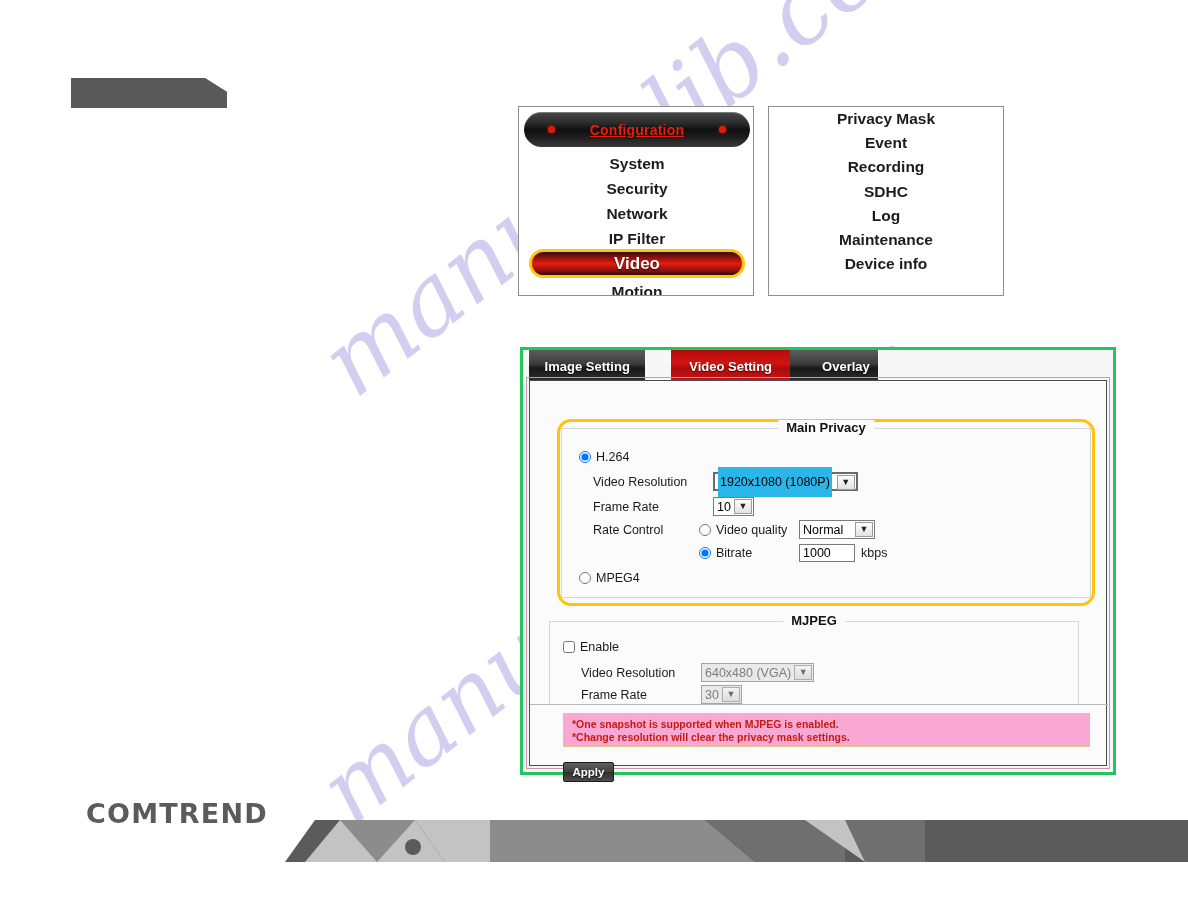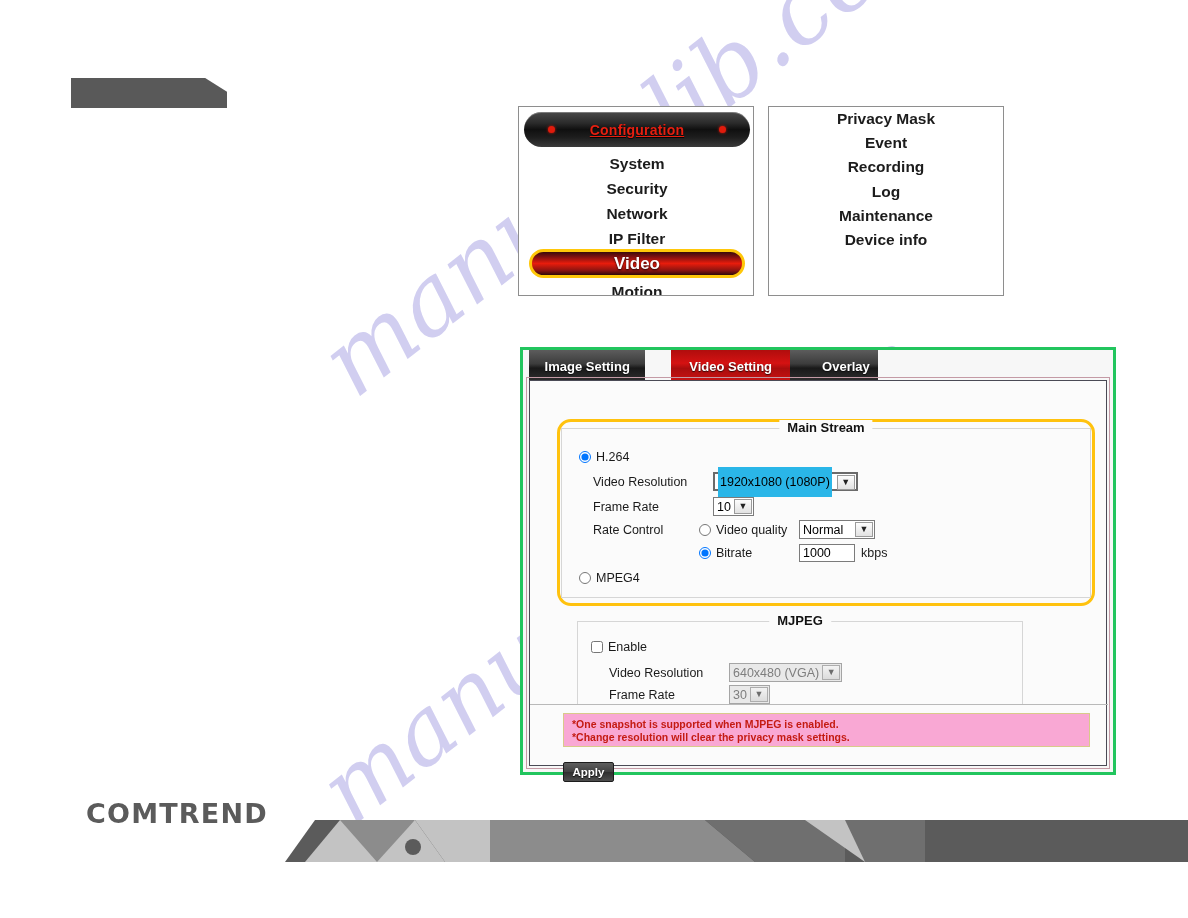--- a/index.html
+++ b/index.html
@@ -199,22 +199,22 @@
     padding: 0 8px;
     font-size: 13px;
     font-weight: bold;
     color: #111;
   }
   #group-main {
     left: 31px; top: 47px;
     width: 530px; height: 170px;
   }
   #group-mjpeg {
-    left: 47px; top: 240px;
-    width: 446px; height: 84px;
+    left: 19px; top: 240px;
+    width: 530px; height: 84px;
   }
 
   
   .row {
     position: absolute;
     display: flex;
     align-items: center;
     font-size: 12.5px;
     color: #1a1a1a;
   }
@@ -362,39 +362,40 @@
   <div class="cfg-item" style="top:98px">Network</div>
   <div class="cfg-item" style="top:123px">IP Filter</div>
   <div class="cfg-item selected" style="top:142px">Video</div>
   <div class="cfg-item" style="top:176px">Motion</div>
 </div>
 
 <div id="config-menu-2">
   <div class="cfg2-item">Privacy Mask</div>
   <div class="cfg2-item">Event</div>
   <div class="cfg2-item">Recording</div>
+  <div class="cfg2-item">SDHC</div>
   <div class="cfg2-item">Log</div>
   <div class="cfg2-item">Maintenance</div>
   <div class="cfg2-item">Device info</div>
 </div>
 
 <div id="settings-panel">
 
   <div id="tabbar">
     <div class="tab" id="tab-image">Image Setting</div>
     <div class="tab active" id="tab-video">Video Setting</div>
     <div class="tab" id="tab-overlay">Overlay</div>
   </div>
 
   <div id="panel-inner">
 
     <div id="mainstream-highlight"></div>
 
     <div class="group" id="group-main">
-      <div class="group-title">Main Stream</div>
+      <div class="group-title">Main Privacy</div>
 
       <div class="row" style="left:17px; top:21px;">
         <input type="radio" name="codec" checked="" style="">
         <span class="lbl">H.264</span>
       </div>
 
       <div class="row" style="left:31px; top:43px;">
         <span class="lbl" style="width:120px">Video Resolution</span>
         <span class="sel focused" style="min-width:122px">
           <span class="value">1920x1080 (1080P)</span>

